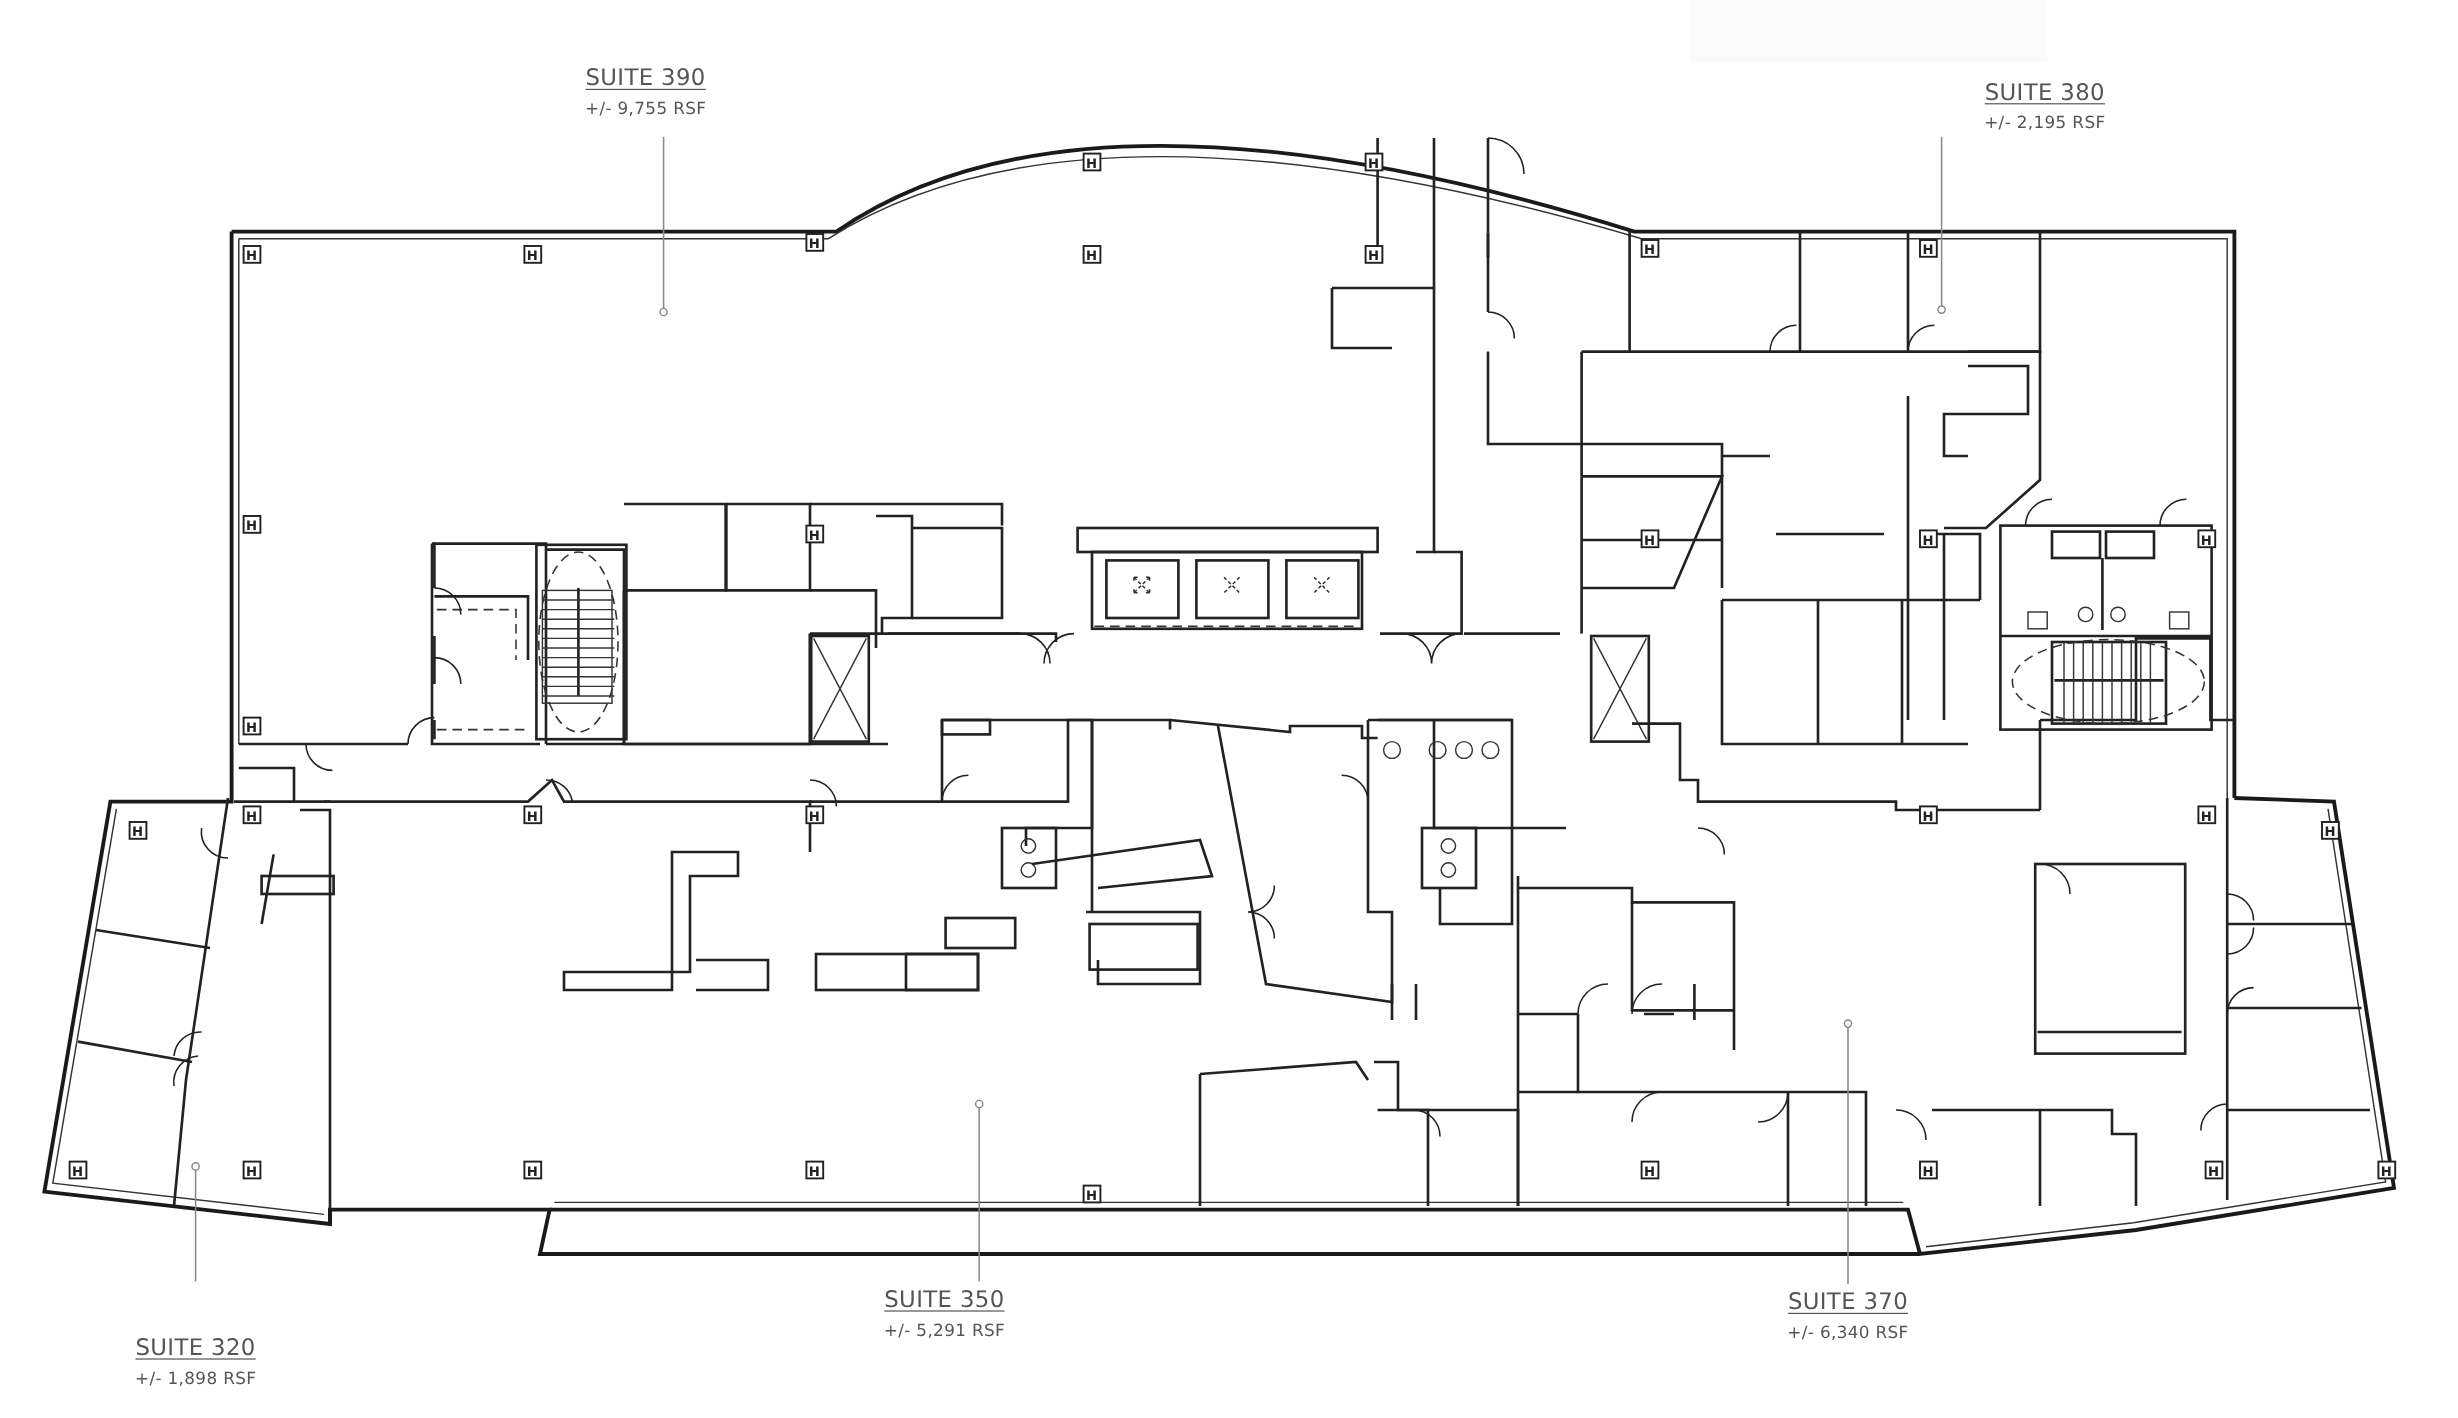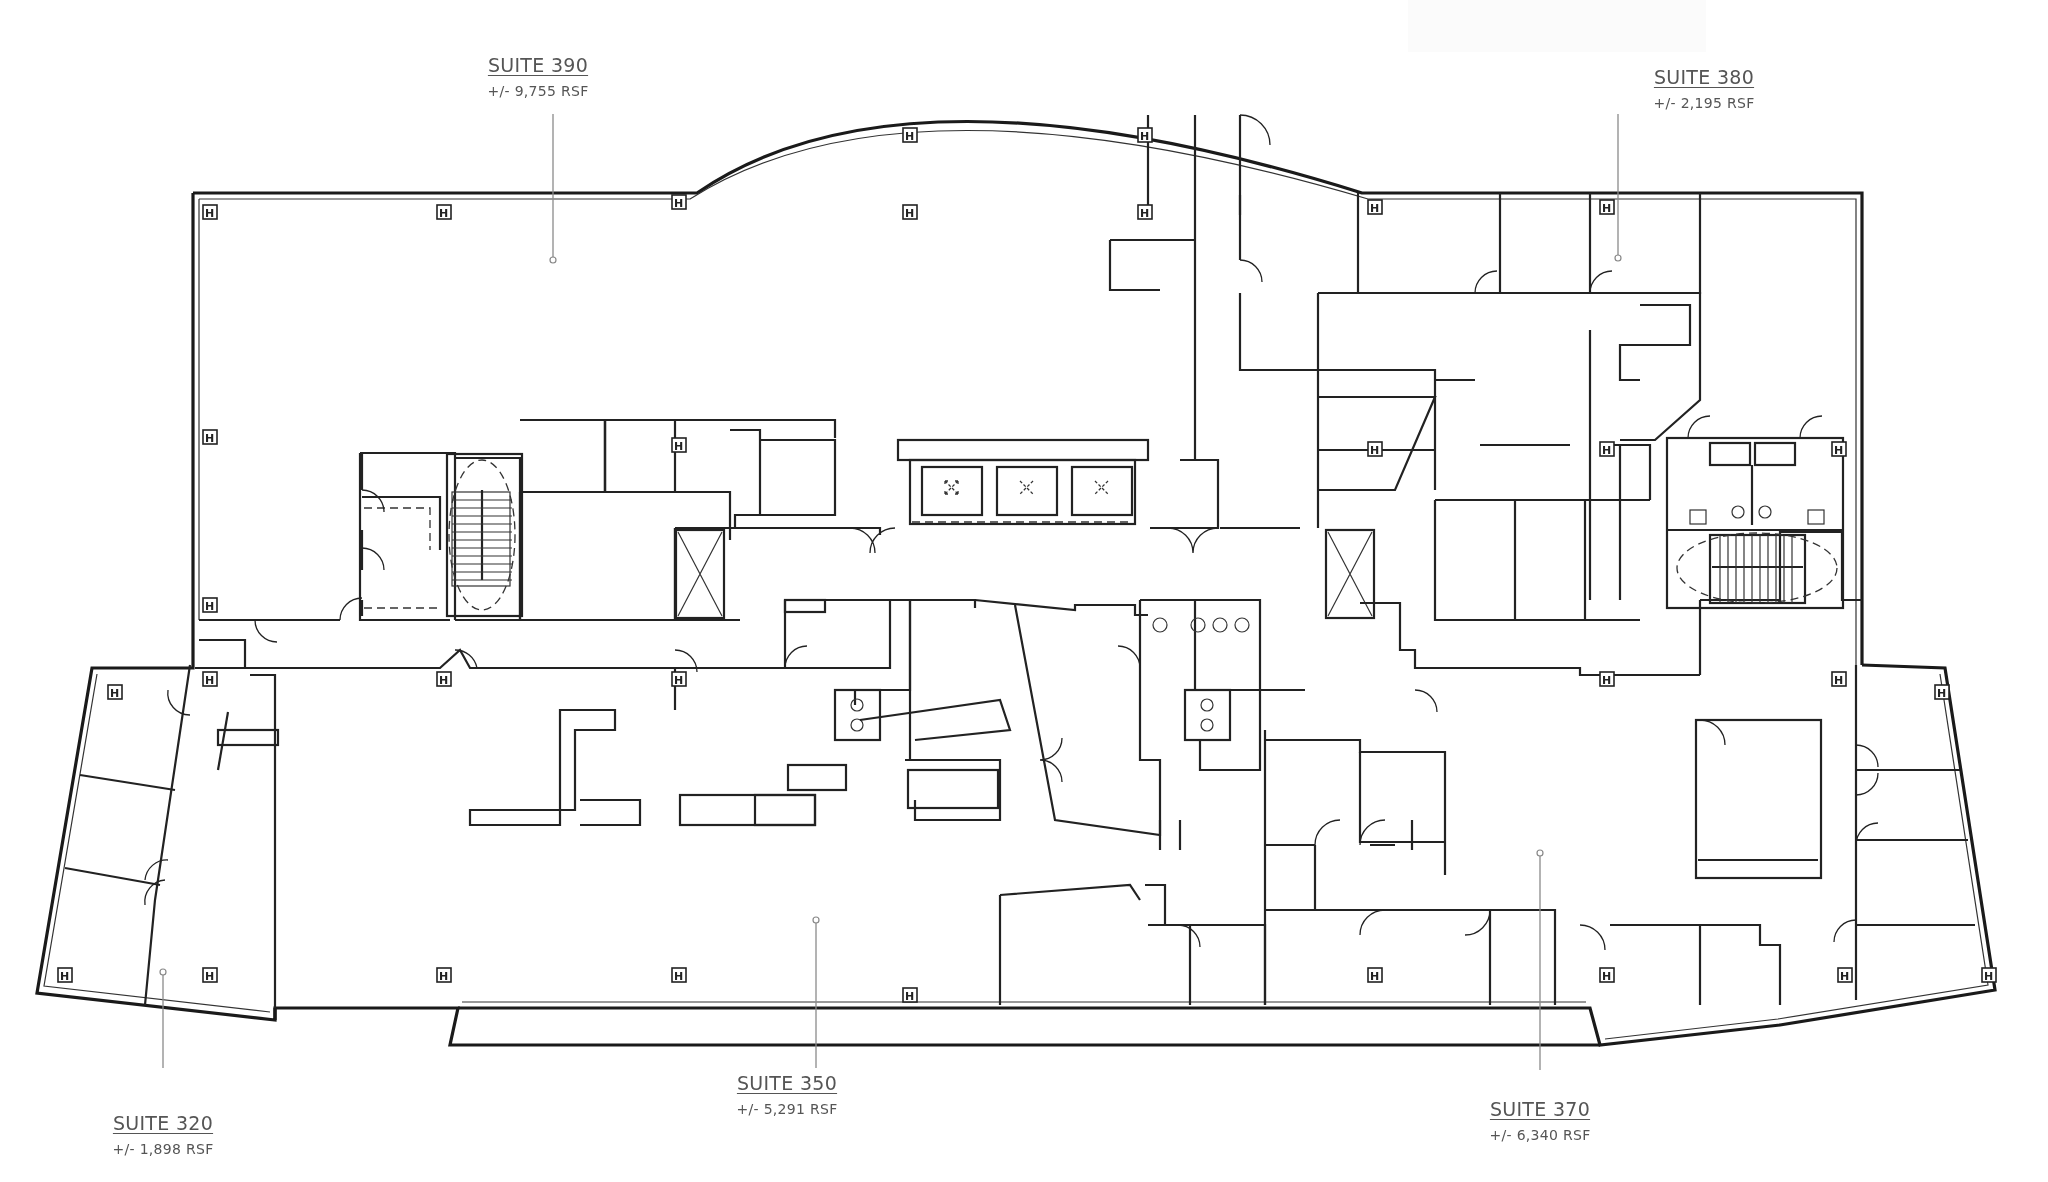--- a/index.html
+++ b/index.html
@@ -420,16 +420,16 @@
   <span class="suite-area">+/- 2,195 RSF</span>
 </div>
 <div class="suite-label" style="left:163px; top:1070px;margin-top:40px;">
   <span class="suite-name">SUITE 320</span>
   <span class="suite-area">+/- 1,898 RSF</span>
 </div>
 <div class="suite-label" style="left:787px; top:1070px;">
   <span class="suite-name">SUITE 350</span>
   <span class="suite-area">+/- 5,291 RSF</span>
 </div>
-<div class="suite-label" style="left:1540px; top:1072px;margin-top:24px;">
+<div class="suite-label" style="left:1540px; top:1072px;">
   <span class="suite-name">SUITE 370</span>
   <span class="suite-area">+/- 6,340 RSF</span>
 </div>
 
 </body></html>

